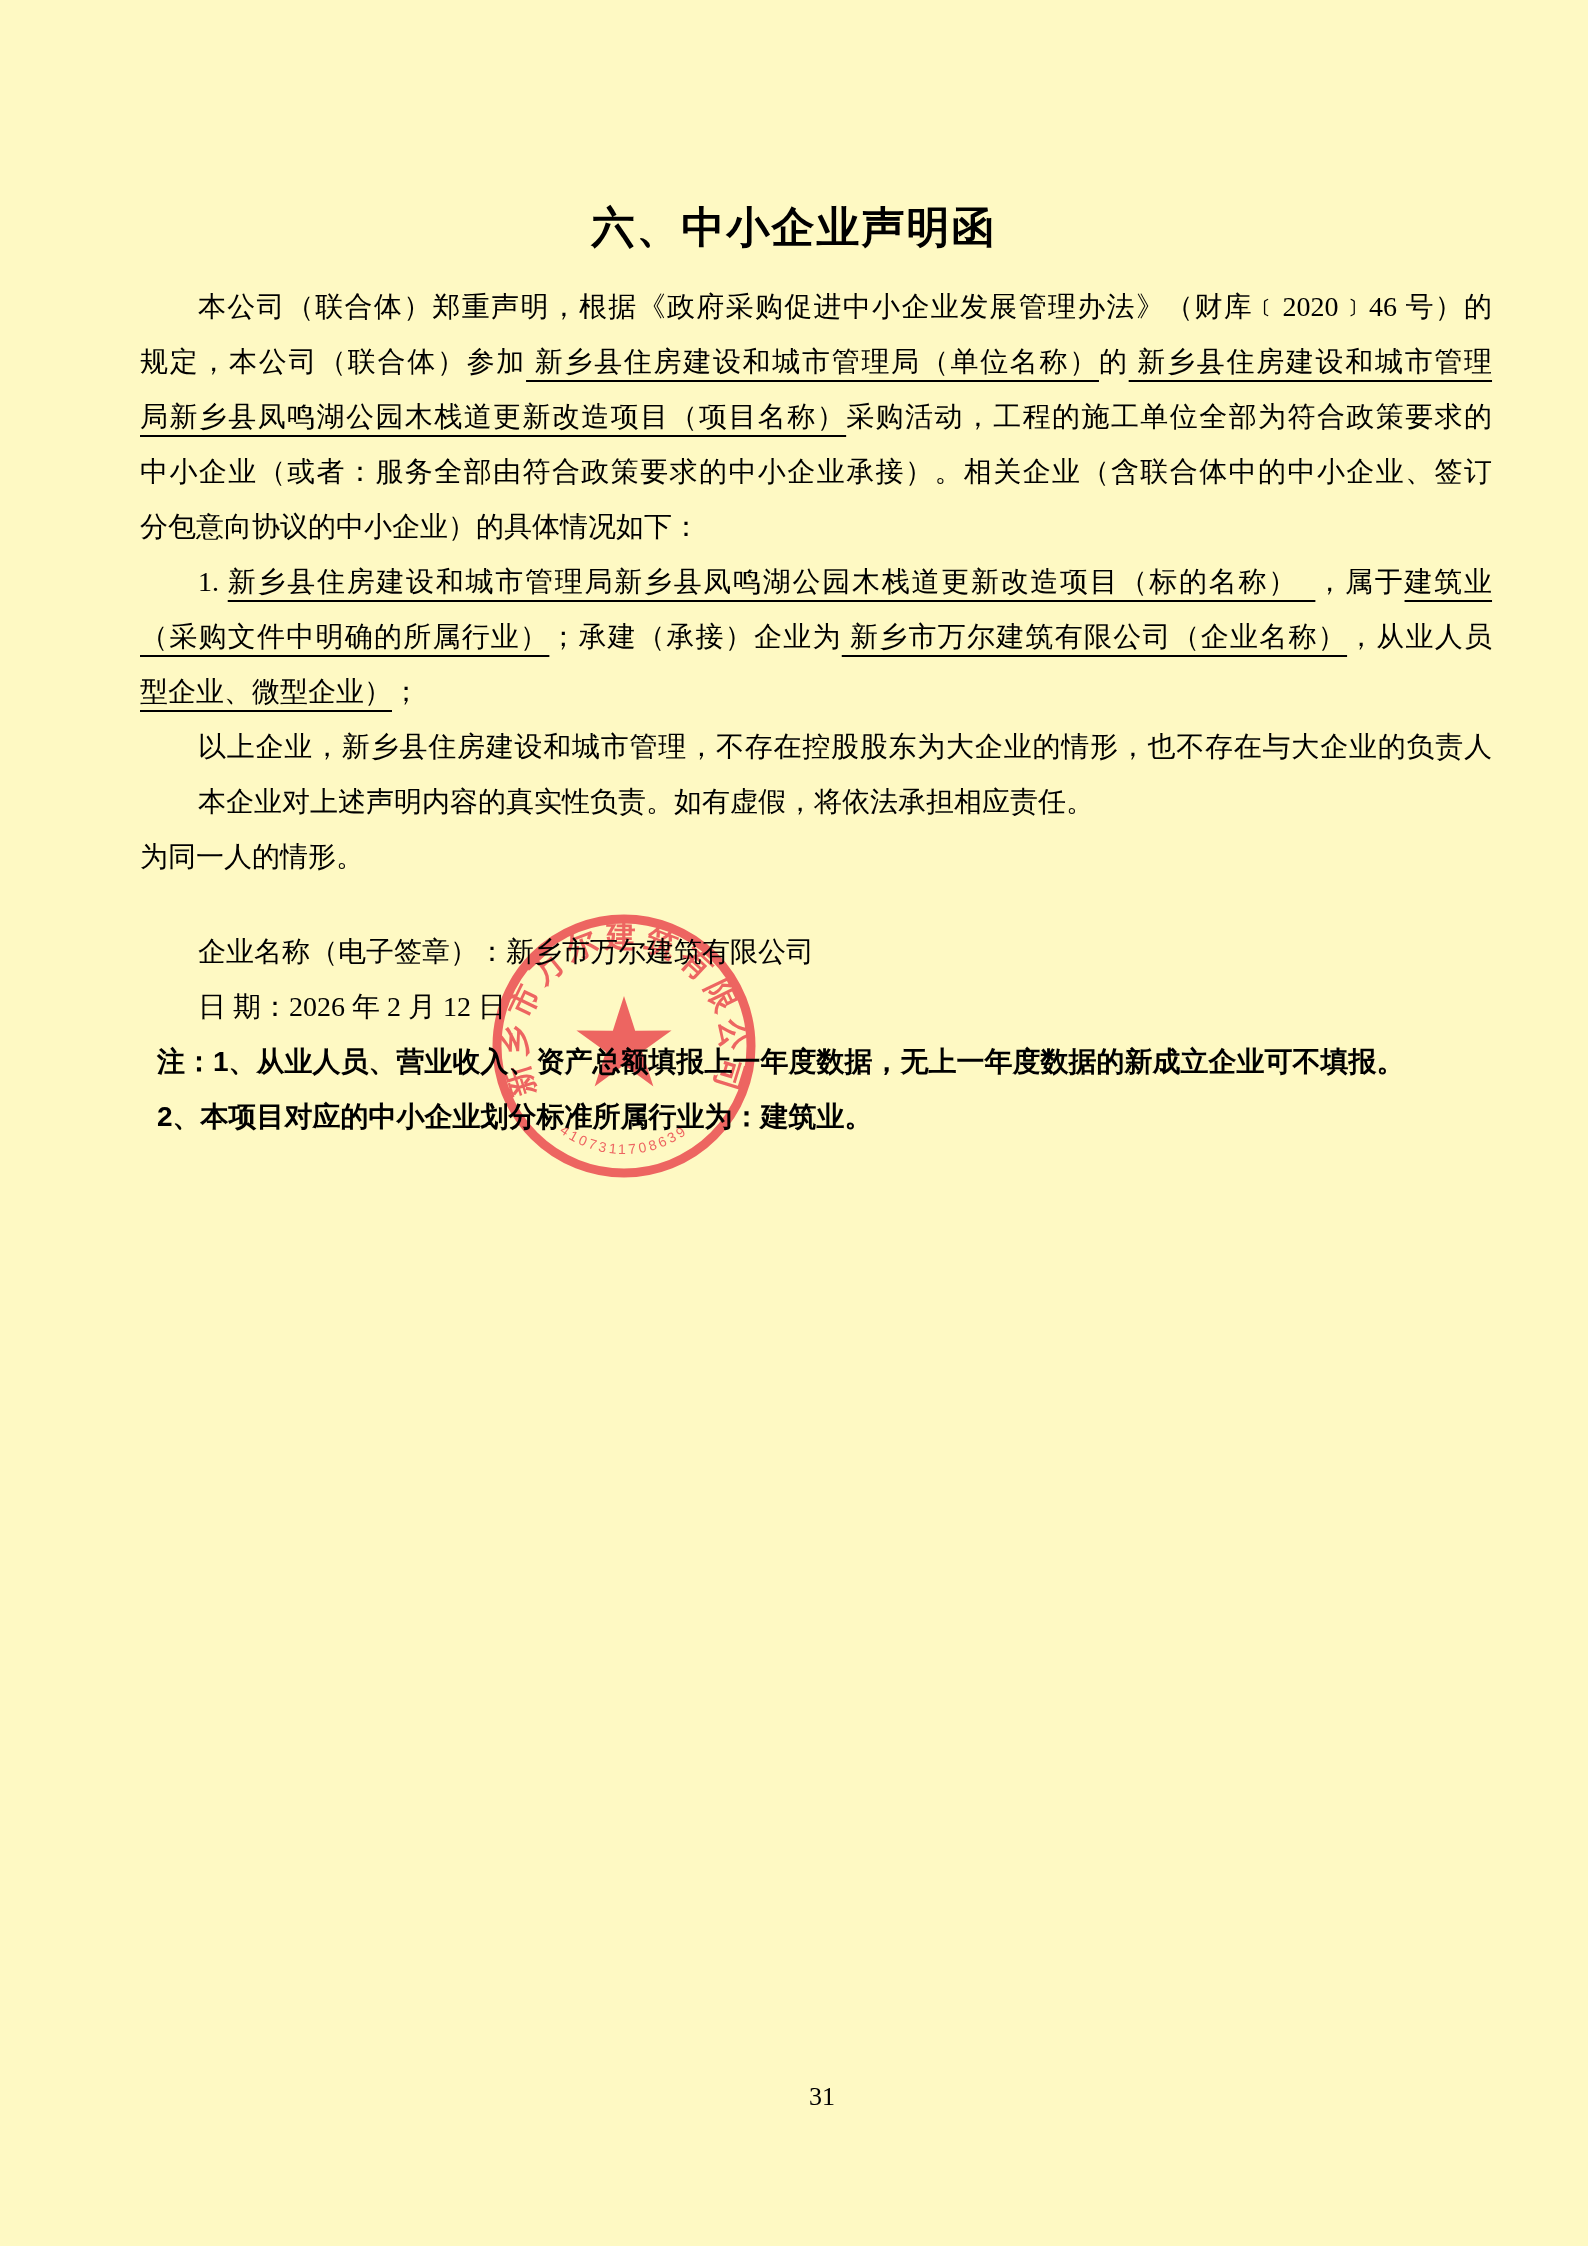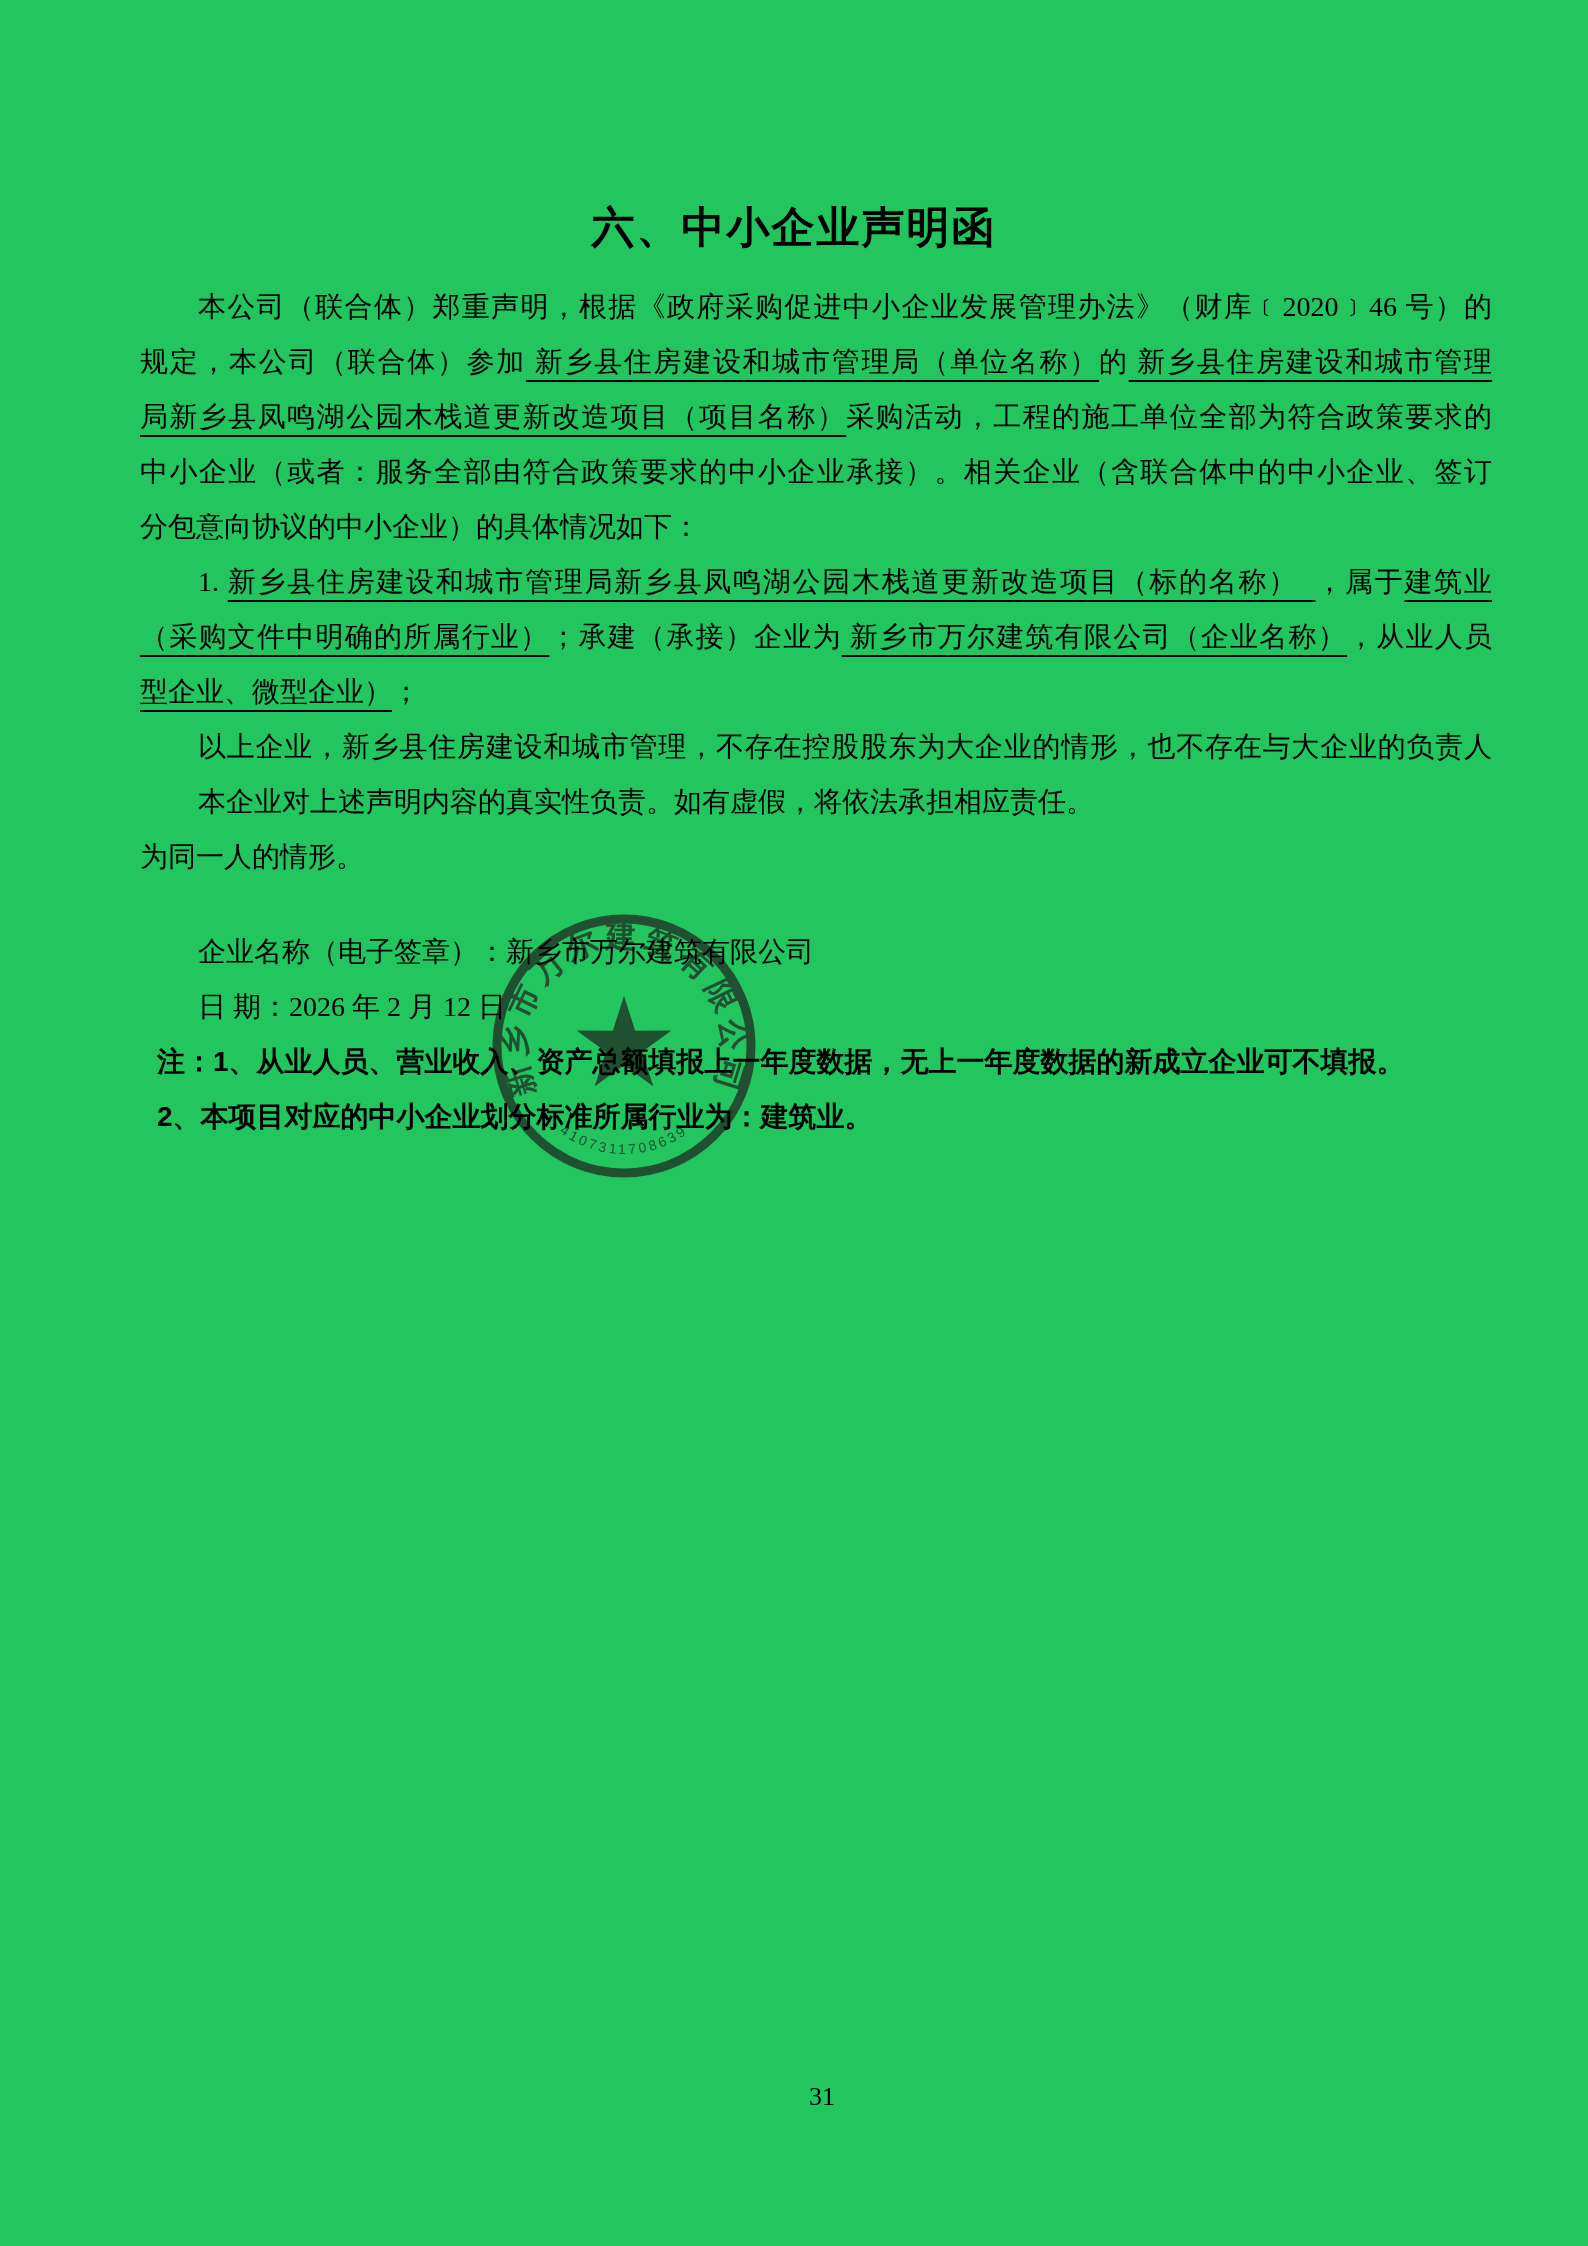--- a/index.html
+++ b/index.html
@@ -1,17 +1,17 @@
 <!DOCTYPE html>
 <html><head>
 <meta charset="utf-8">
 <style>
   html,body { margin:0; padding:0; background:#ffffff; }
   .page {
-    position:relative; width:1588px; height:2246px; background:#22c55e;
+    position:relative; width:1588px; height:2246px; background:#fef9c3;
     font-family:"Liberation Serif","DejaVu Serif",serif; color:#000;
     overflow:hidden;
   }
   .doc-title {
     position:absolute; top:196px; left:0; width:100%; height:62px;
     line-height:62px; text-align:center;
     font-family:"Liberation Sans","DejaVu Sans",sans-serif;
     font-weight:bold; font-size:43px; letter-spacing:2px;
   }
   .doc-body { position:absolute; top:279px; left:140px; width:1352px; }

